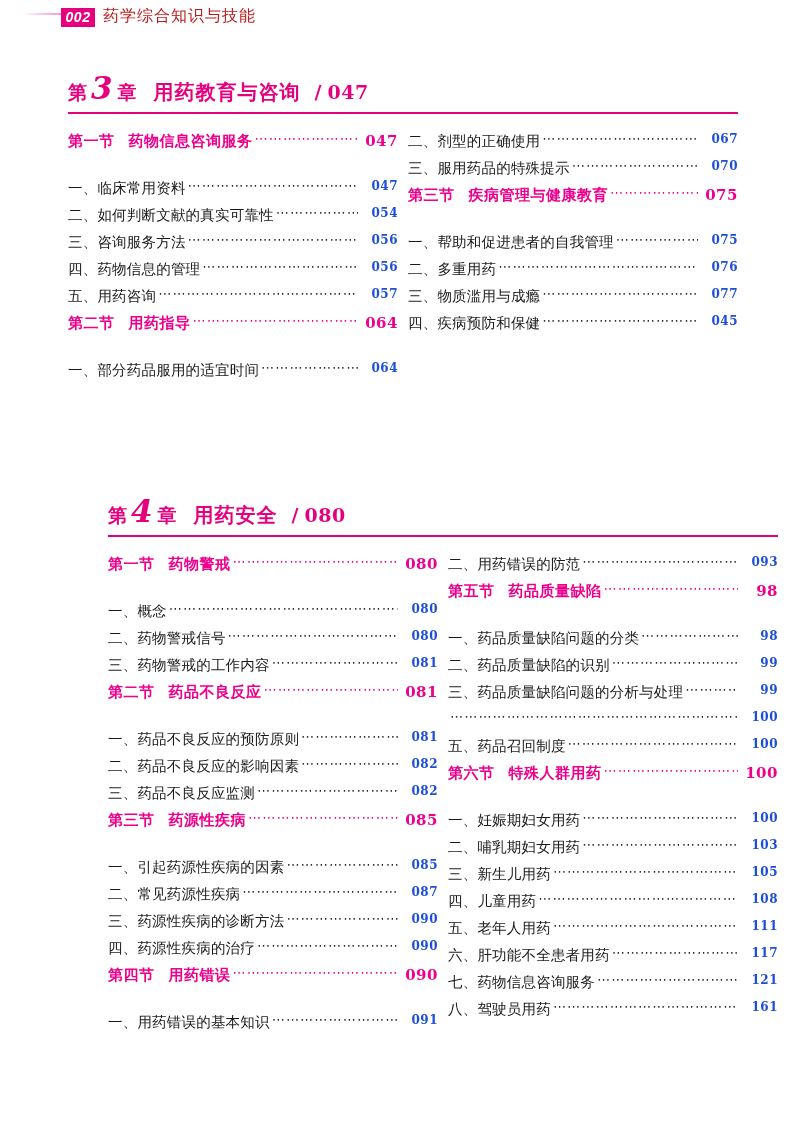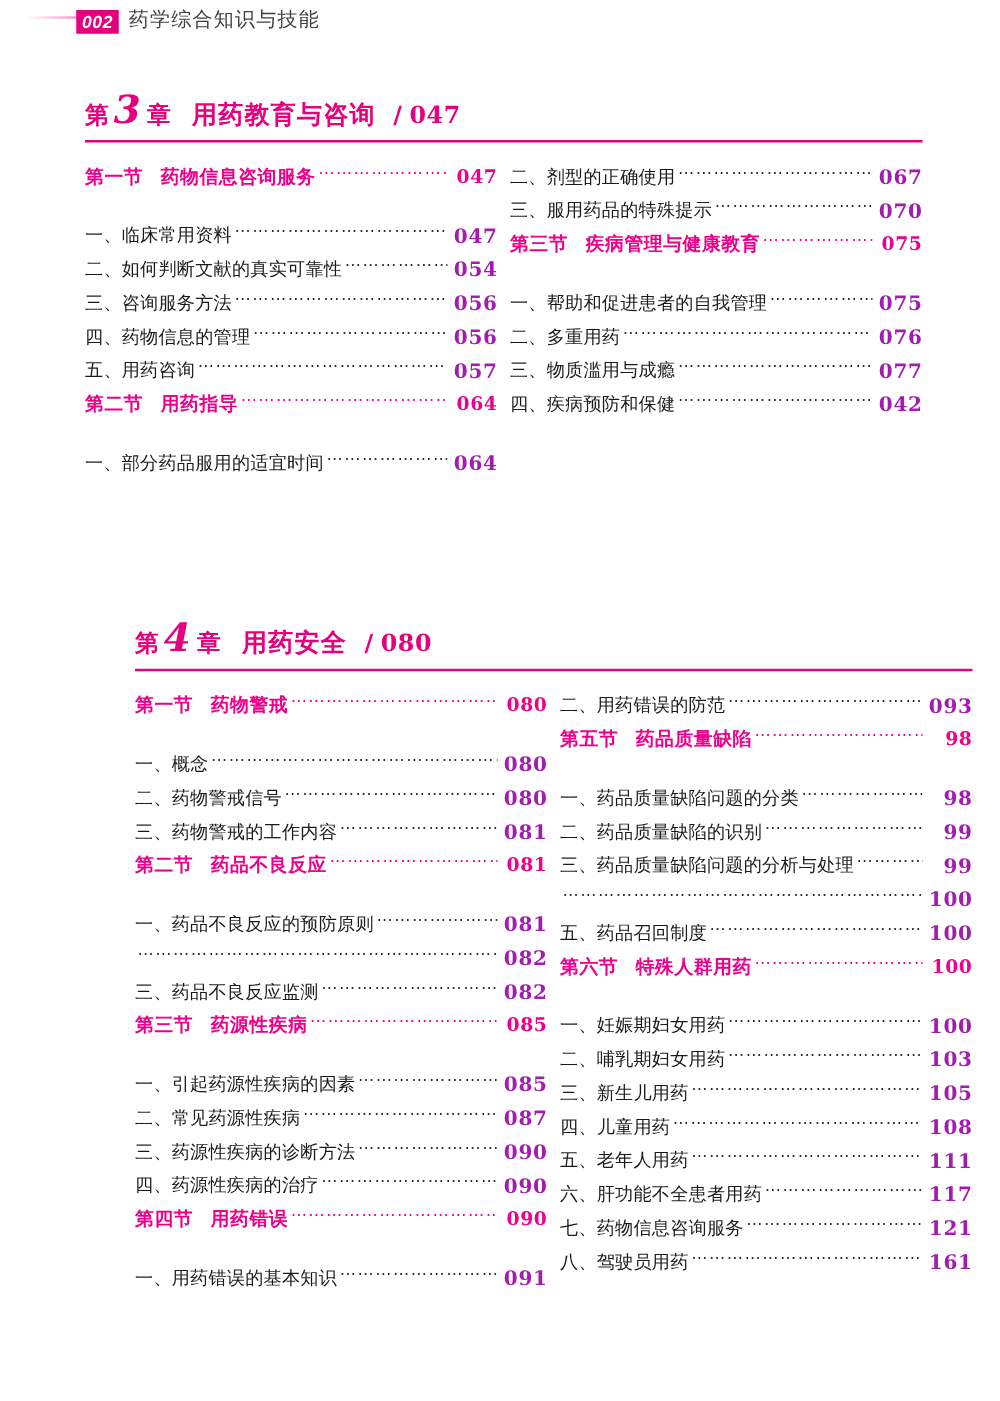--- a/index.html
+++ b/index.html
@@ -55,21 +55,21 @@
     padding: 0 3px;
     box-sizing: border-box;
     font-family: "Liberation Sans", sans-serif;
     font-style: italic;
   }
   .header-title {
     position: absolute;
     left: 103px;
     top: 6px;
     font-size: 16px;
-    color: #404040;
+    color: #b91c1c;
     letter-spacing: 1px;
     font-family: "DejaVu Sans", sans-serif;
   }
 
   
   .chapter {
     position: absolute;
     left: 0;
     width: 800px;
     text-decoration: underline;
@@ -201,22 +201,22 @@
     font-family: "DejaVu Sans", sans-serif;
     letter-spacing: 0.2px;
   }
   .row-entry .leader {
     font-size: 13px;
     color: #2b2b2b;
     position: relative;
     top: -1px;
   }
   .row-entry .pageno {
-    font-size: 16px;
-    color: #a21caf;
+    font-size: 12px;
+    color: #1d4ed8;
   }
 
   .gap-after-section { height: 9px; }
 </style>
 </head>
 <body>
 
 <div class="page-header">
   <div class="header-rule"></div>
   <div class="header-tick"></div>
@@ -303,21 +303,21 @@
             <span class="pageno">076</span>
           </div>
           <div class="toc-row row-entry">
             <span class="label">三、物质滥用与成瘾</span>
             <span class="leader">⋯⋯⋯⋯⋯⋯⋯⋯⋯⋯⋯⋯⋯⋯⋯⋯⋯⋯⋯⋯⋯⋯⋯⋯⋯⋯⋯⋯⋯⋯⋯⋯⋯⋯⋯⋯⋯⋯⋯⋯⋯⋯⋯⋯⋯⋯⋯⋯</span>
             <span class="pageno">077</span>
           </div>
           <div class="toc-row row-entry">
             <span class="label">四、疾病预防和保健</span>
             <span class="leader">⋯⋯⋯⋯⋯⋯⋯⋯⋯⋯⋯⋯⋯⋯⋯⋯⋯⋯⋯⋯⋯⋯⋯⋯⋯⋯⋯⋯⋯⋯⋯⋯⋯⋯⋯⋯⋯⋯⋯⋯⋯⋯⋯⋯⋯⋯⋯⋯</span>
-            <span class="pageno">042</span>
+            <span class="pageno">045</span>
           </div>
         </div>
       </div>
     </div>
     <div class="chapter" id="chapter-4">
       <div class="chapter-head">
         <div class="chapter-title-row"><span class="ch-word">第</span><span class="ch-num">4</span><span class="ch-word">章</span><span class="ch-name">用药安全</span><span class="ch-slash">/</span><span class="ch-page">080</span></div>
         <div class="chapter-head-line"></div>
       </div>
       <div class="columns">
@@ -348,20 +348,21 @@
             <span class="leader">⋯⋯⋯⋯⋯⋯⋯⋯⋯⋯⋯⋯⋯⋯⋯⋯⋯⋯⋯⋯⋯⋯⋯⋯⋯⋯⋯⋯⋯⋯⋯⋯⋯⋯⋯⋯⋯⋯⋯⋯⋯⋯⋯⋯⋯⋯⋯⋯</span>
             <span class="pageno">081</span>
           </div>
           <div class="gap-after-section"></div>
           <div class="toc-row row-entry">
             <span class="label">一、药品不良反应的预防原则</span>
             <span class="leader">⋯⋯⋯⋯⋯⋯⋯⋯⋯⋯⋯⋯⋯⋯⋯⋯⋯⋯⋯⋯⋯⋯⋯⋯⋯⋯⋯⋯⋯⋯⋯⋯⋯⋯⋯⋯⋯⋯⋯⋯⋯⋯⋯⋯⋯⋯⋯⋯</span>
             <span class="pageno">081</span>
           </div>
           <div class="toc-row row-entry">
+            <span class="label">二、药品不良反应的影响因素</span>
             <span class="leader">⋯⋯⋯⋯⋯⋯⋯⋯⋯⋯⋯⋯⋯⋯⋯⋯⋯⋯⋯⋯⋯⋯⋯⋯⋯⋯⋯⋯⋯⋯⋯⋯⋯⋯⋯⋯⋯⋯⋯⋯⋯⋯⋯⋯⋯⋯⋯⋯</span>
             <span class="pageno">082</span>
           </div>
           <div class="toc-row row-entry">
             <span class="label">三、药品不良反应监测</span>
             <span class="leader">⋯⋯⋯⋯⋯⋯⋯⋯⋯⋯⋯⋯⋯⋯⋯⋯⋯⋯⋯⋯⋯⋯⋯⋯⋯⋯⋯⋯⋯⋯⋯⋯⋯⋯⋯⋯⋯⋯⋯⋯⋯⋯⋯⋯⋯⋯⋯⋯</span>
             <span class="pageno">082</span>
           </div>
           <div class="toc-row row-section">
             <span class="label"><span class="sec-no">第三节</span><span>药源性疾病</span></span>

